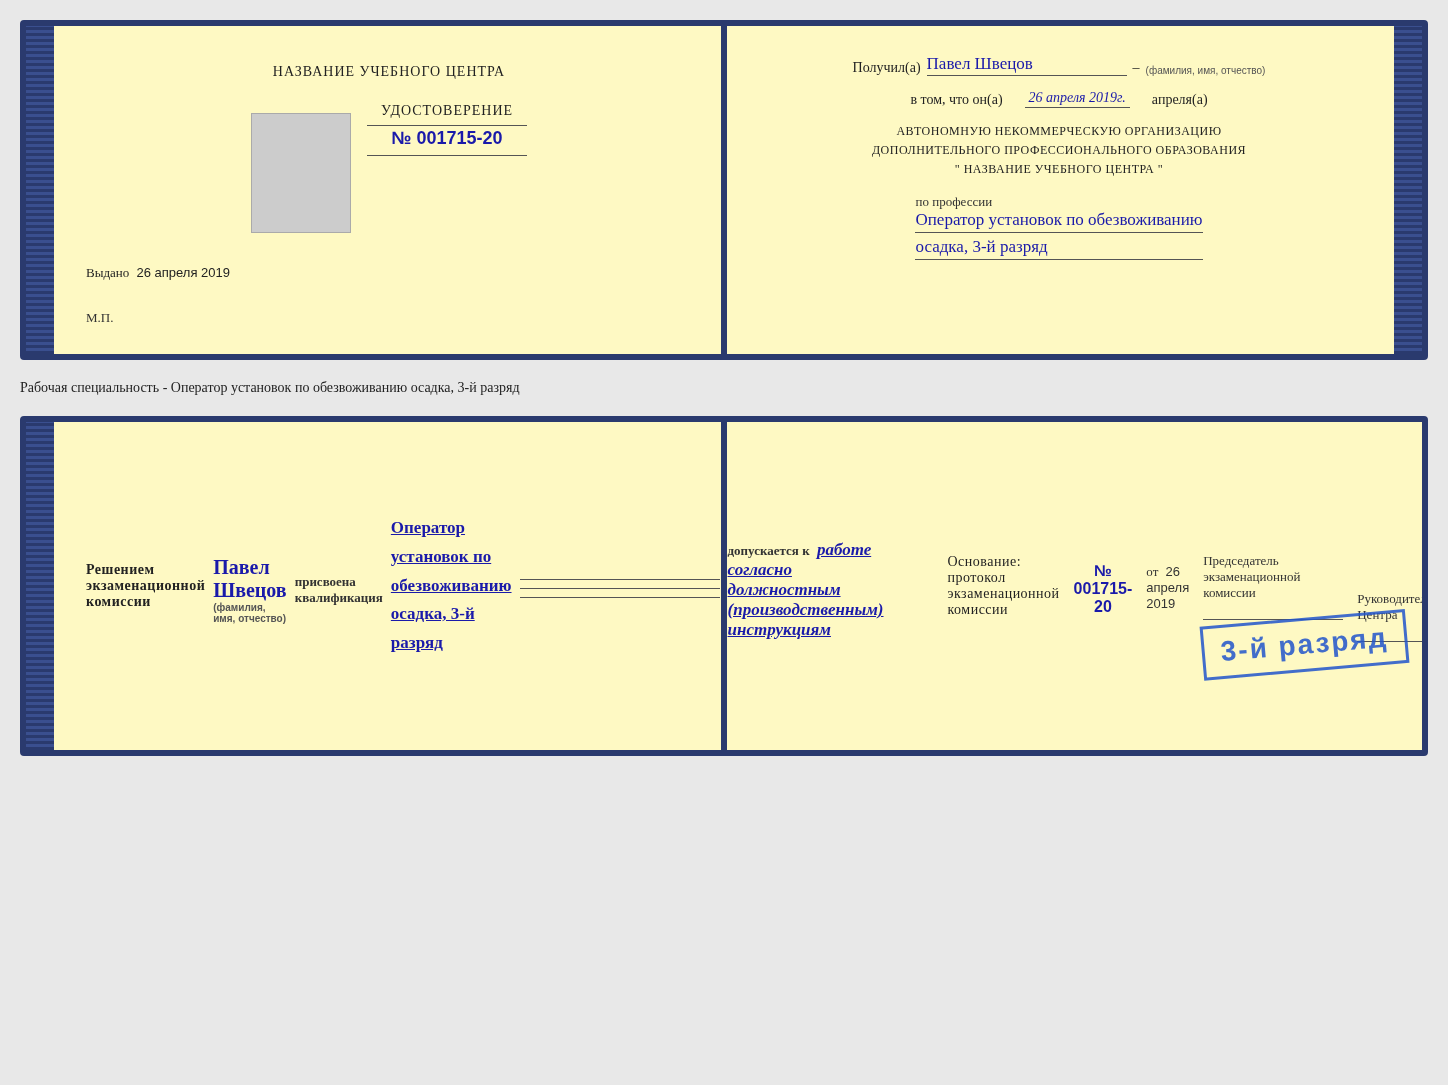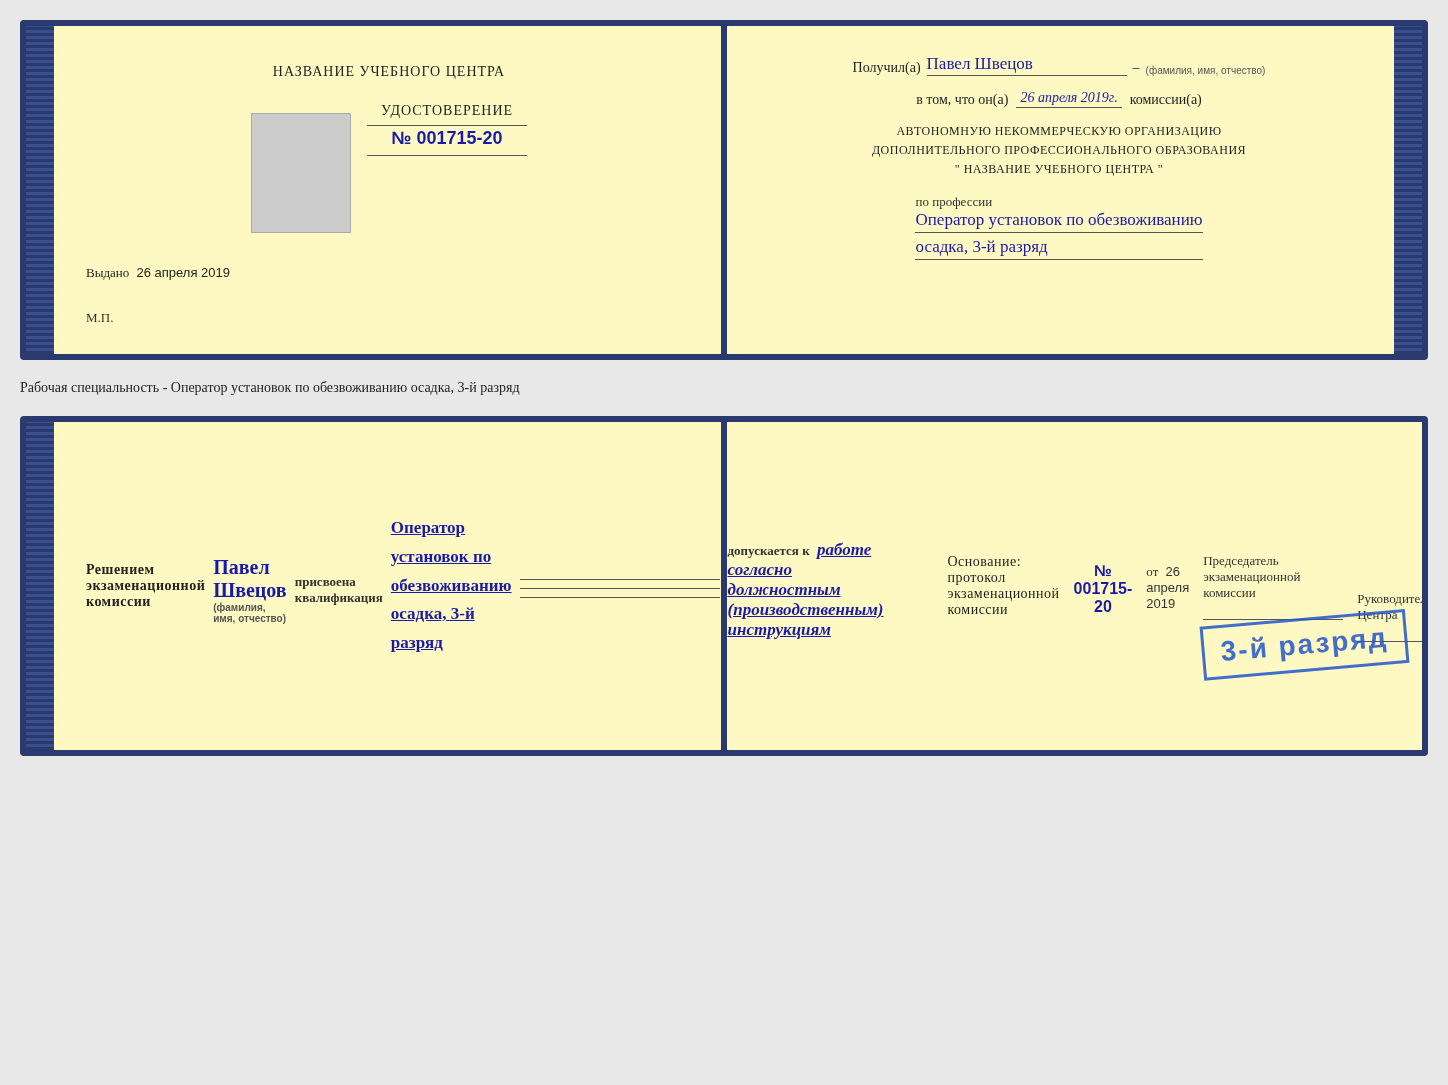--- a/index.html
+++ b/index.html
@@ -166,21 +166,21 @@
       font-family: Arial, sans-serif;
       text-align: center;
       display: block;
     }
 
     .in-that-line {
       font-size: 14px;
       color: #222;
       display: flex;
       align-items: flex-end;
-      gap: 8px;
+      gap: 22px;
     }
 
     .date-handwritten {
       font-family: 'Segoe Script', 'Comic Sans MS', cursive;
       color: #1a1aaa;
       font-size: 14px;
       font-style: italic;
       border-bottom: 1px solid #555;
       padding: 0 4px 1px 4px;
     }
@@ -381,21 +381,21 @@
       <div class="received-line">
         <span style="font-size:14px;">Получил(а)</span>
         <span class="handwritten">Павел Швецов</span>
         <span style="font-size:14px;">–</span>
         <span class="subtitle-small">(фамилия, имя, отчество)</span>
       </div>
 
       <div class="in-that-line">
         <span>в том, что он(а)</span>
         <span class="date-handwritten">26 апреля 2019г.</span>
-        <span style="font-size:14px;">комиссии(а)</span>
+        <span style="font-size:14px;">апреля(а)</span>
       </div>
 
       <div class="org-text">
         <div>АВТОНОМНУЮ НЕКОММЕРЧЕСКУЮ ОРГАНИЗАЦИЮ</div>
         <div>ДОПОЛНИТЕЛЬНОГО ПРОФЕССИОНАЛЬНОГО ОБРАЗОВАНИЯ</div>
         <div>"  НАЗВАНИЕ УЧЕБНОГО ЦЕНТРА  "</div>
       </div>
 
       <div>
         <div class="profession-label">по профессии</div>

